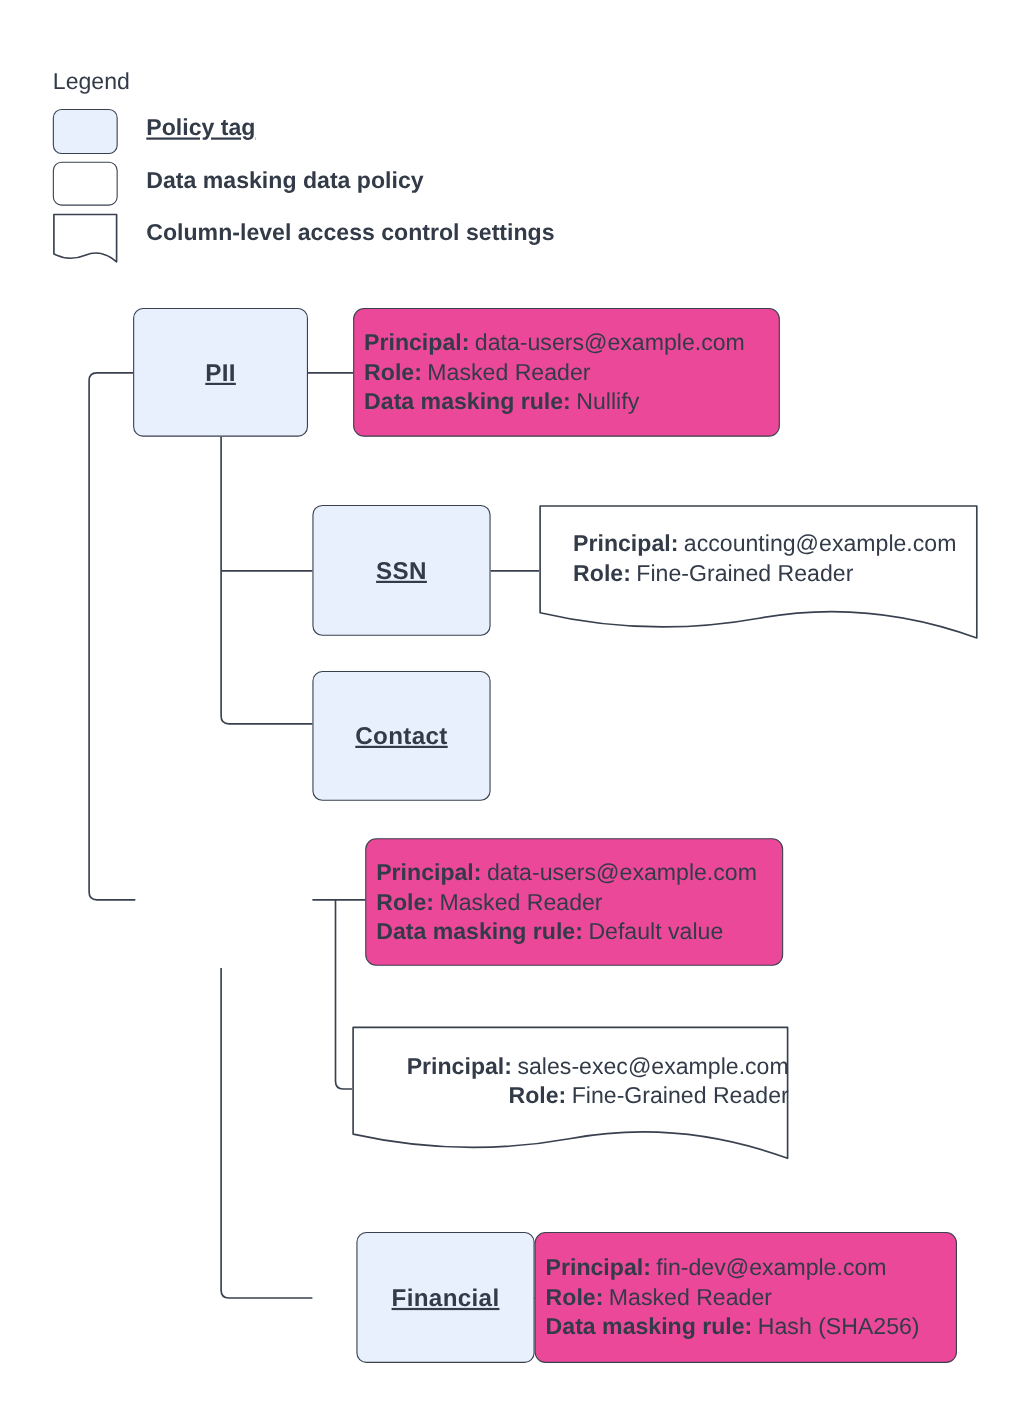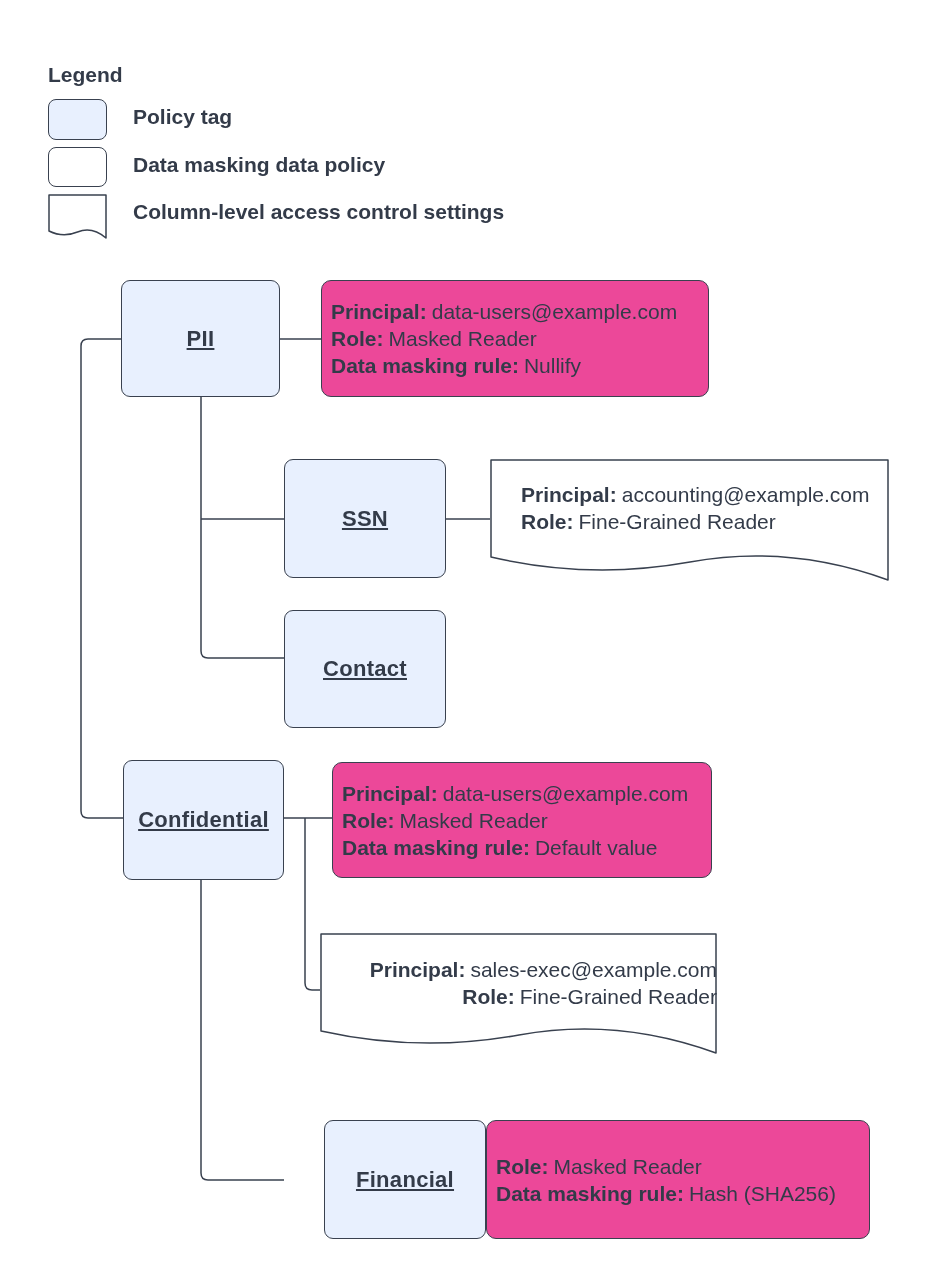--- a/index.html
+++ b/index.html
@@ -29,42 +29,42 @@
     fill: none;
     stroke: var(--shape-stroke);
     stroke-width: 1.5;
   }
 
   
   .legend-title {
     position: absolute;
     left: 48px; top: 63px;
     font-size: 21px;
-    font-weight: bold;
+    font-weight: normal;
   }
   .swatch {
     position: absolute;
     left: 48px;
     width: 59px;
     border: 1.5px solid var(--shape-stroke);
     border-radius: 8px;
     background: #fff;
   }
   .swatch.blue { background: var(--policy-tag-fill); }
   .sw1 { top: 99px;  height: 41px; }
   .sw2 { top: 147px; height: 40px; }
   .sw3-wrap { position: absolute; left: 48px; top: 194px; width: 59px; height: 52px; }
   .legend-label {
     position: absolute;
     left: 133px;
     font-size: 21px;
     font-weight: bold;
     white-space: nowrap;
   }
-  .ll1 { top: 105px; }
+  .ll1 { top: 105px; text-decoration: underline; }
   .ll2 { top: 153px; }
   .ll3 { top: 200px; }
 
   
   .node {
     position: absolute;
     background: var(--policy-tag-fill);
     border: 1.5px solid var(--shape-stroke);
     border-radius: 9px;
     display: flex;
@@ -161,23 +161,20 @@
 
   <div class="node node-pii">
     <span>PII</span>
   </div>
   <div class="node node-ssn">
     <span>SSN</span>
   </div>
   <div class="node node-contact">
     <span>Contact</span>
   </div>
-  <div class="node node-confidential">
-    <span>Confidential</span>
-  </div>
   <div class="node node-financial">
     <span>Financial</span>
   </div>
 
   <div class="policy-box pb1">
     <div class="line">
       <span class="b">Principal:</span><span>data-users@example.com</span>
     </div>
     <div class="line">
       <span class="b">Role:</span><span>Masked Reader</span>
@@ -193,20 +190,23 @@
     </div>
     <div class="line">
       <span class="b">Role:</span><span>Masked Reader</span>
     </div>
     <div class="line">
       <span class="b">Data masking rule:</span><span>Default value</span>
     </div>
   </div>
 
   <div class="policy-box pb3">
+    <div class="line">
+      <span class="b">Principal:</span><span>fin-dev@example.com</span>
+    </div>
     <div class="line">
       <span class="b">Role:</span><span>Masked Reader</span>
     </div>
     <div class="line">
       <span class="b">Data masking rule:</span><span>Hash (SHA256)</span>
     </div>
   </div>
 
   <div class="doc-box doc1">
     <svg width="399" height="140" viewBox="0 0 399 140">

